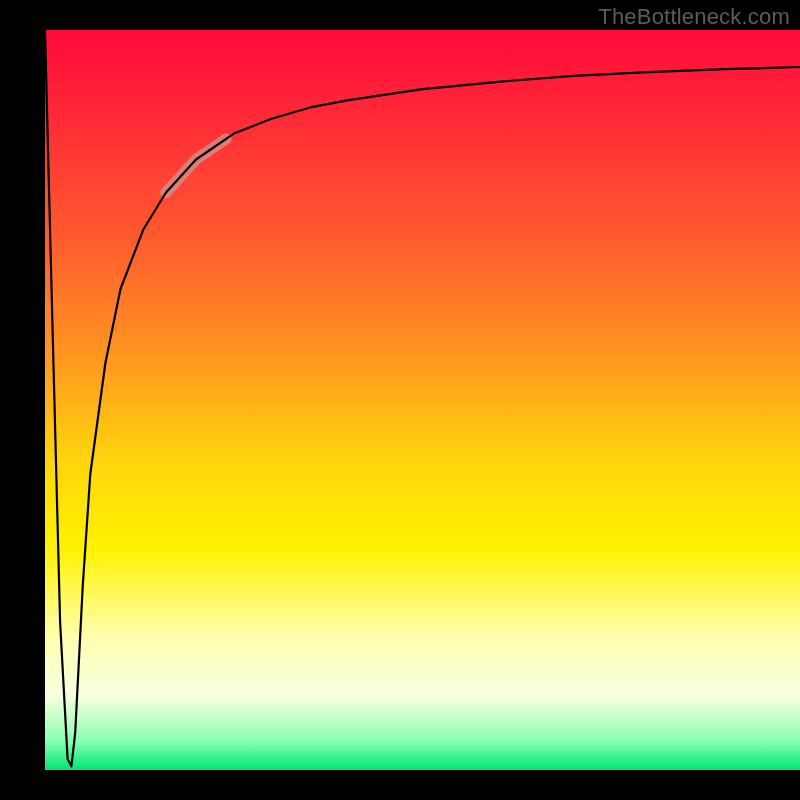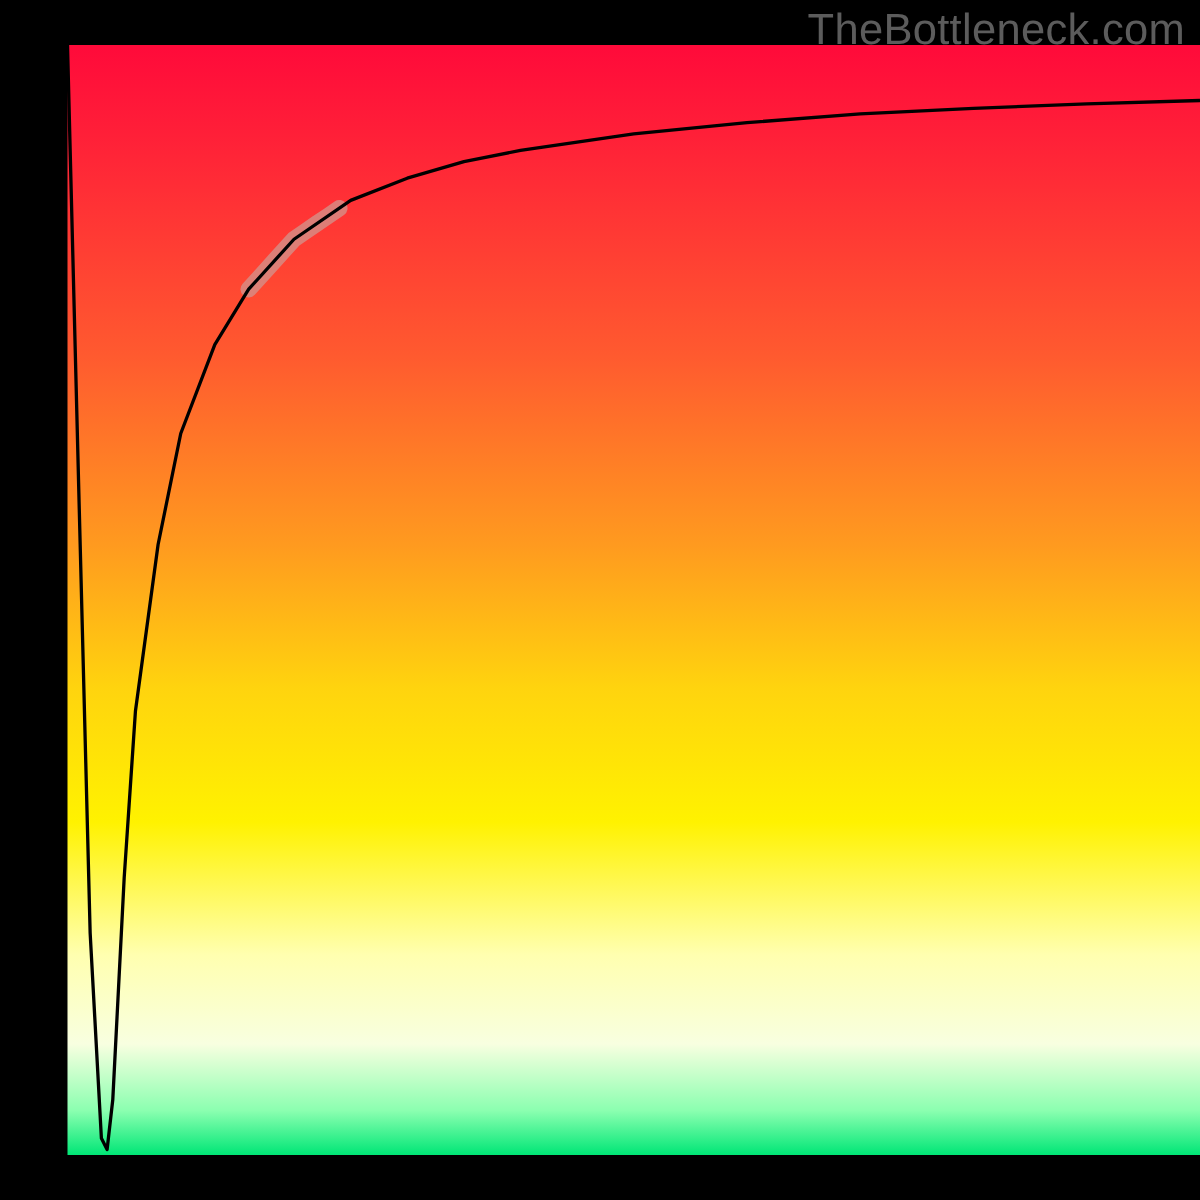--- a/index.html
+++ b/index.html
@@ -14,21 +14,21 @@
   .frame {
     position: relative;
     width: 800px;
     height: 800px;
     background: #000;
   }
   .watermark {
     position: absolute;
     top: 4px;
     right: 10px;
-    font-size: 29px;
+    font-size: 22px;
     font-weight: 500;
     color: #5c5c5c;
     letter-spacing: 0.2px;
     z-index: 30;
   }
   .plot-area {
     position: absolute;
     left: 45px;
     top: 30px;
     width: 755px;

